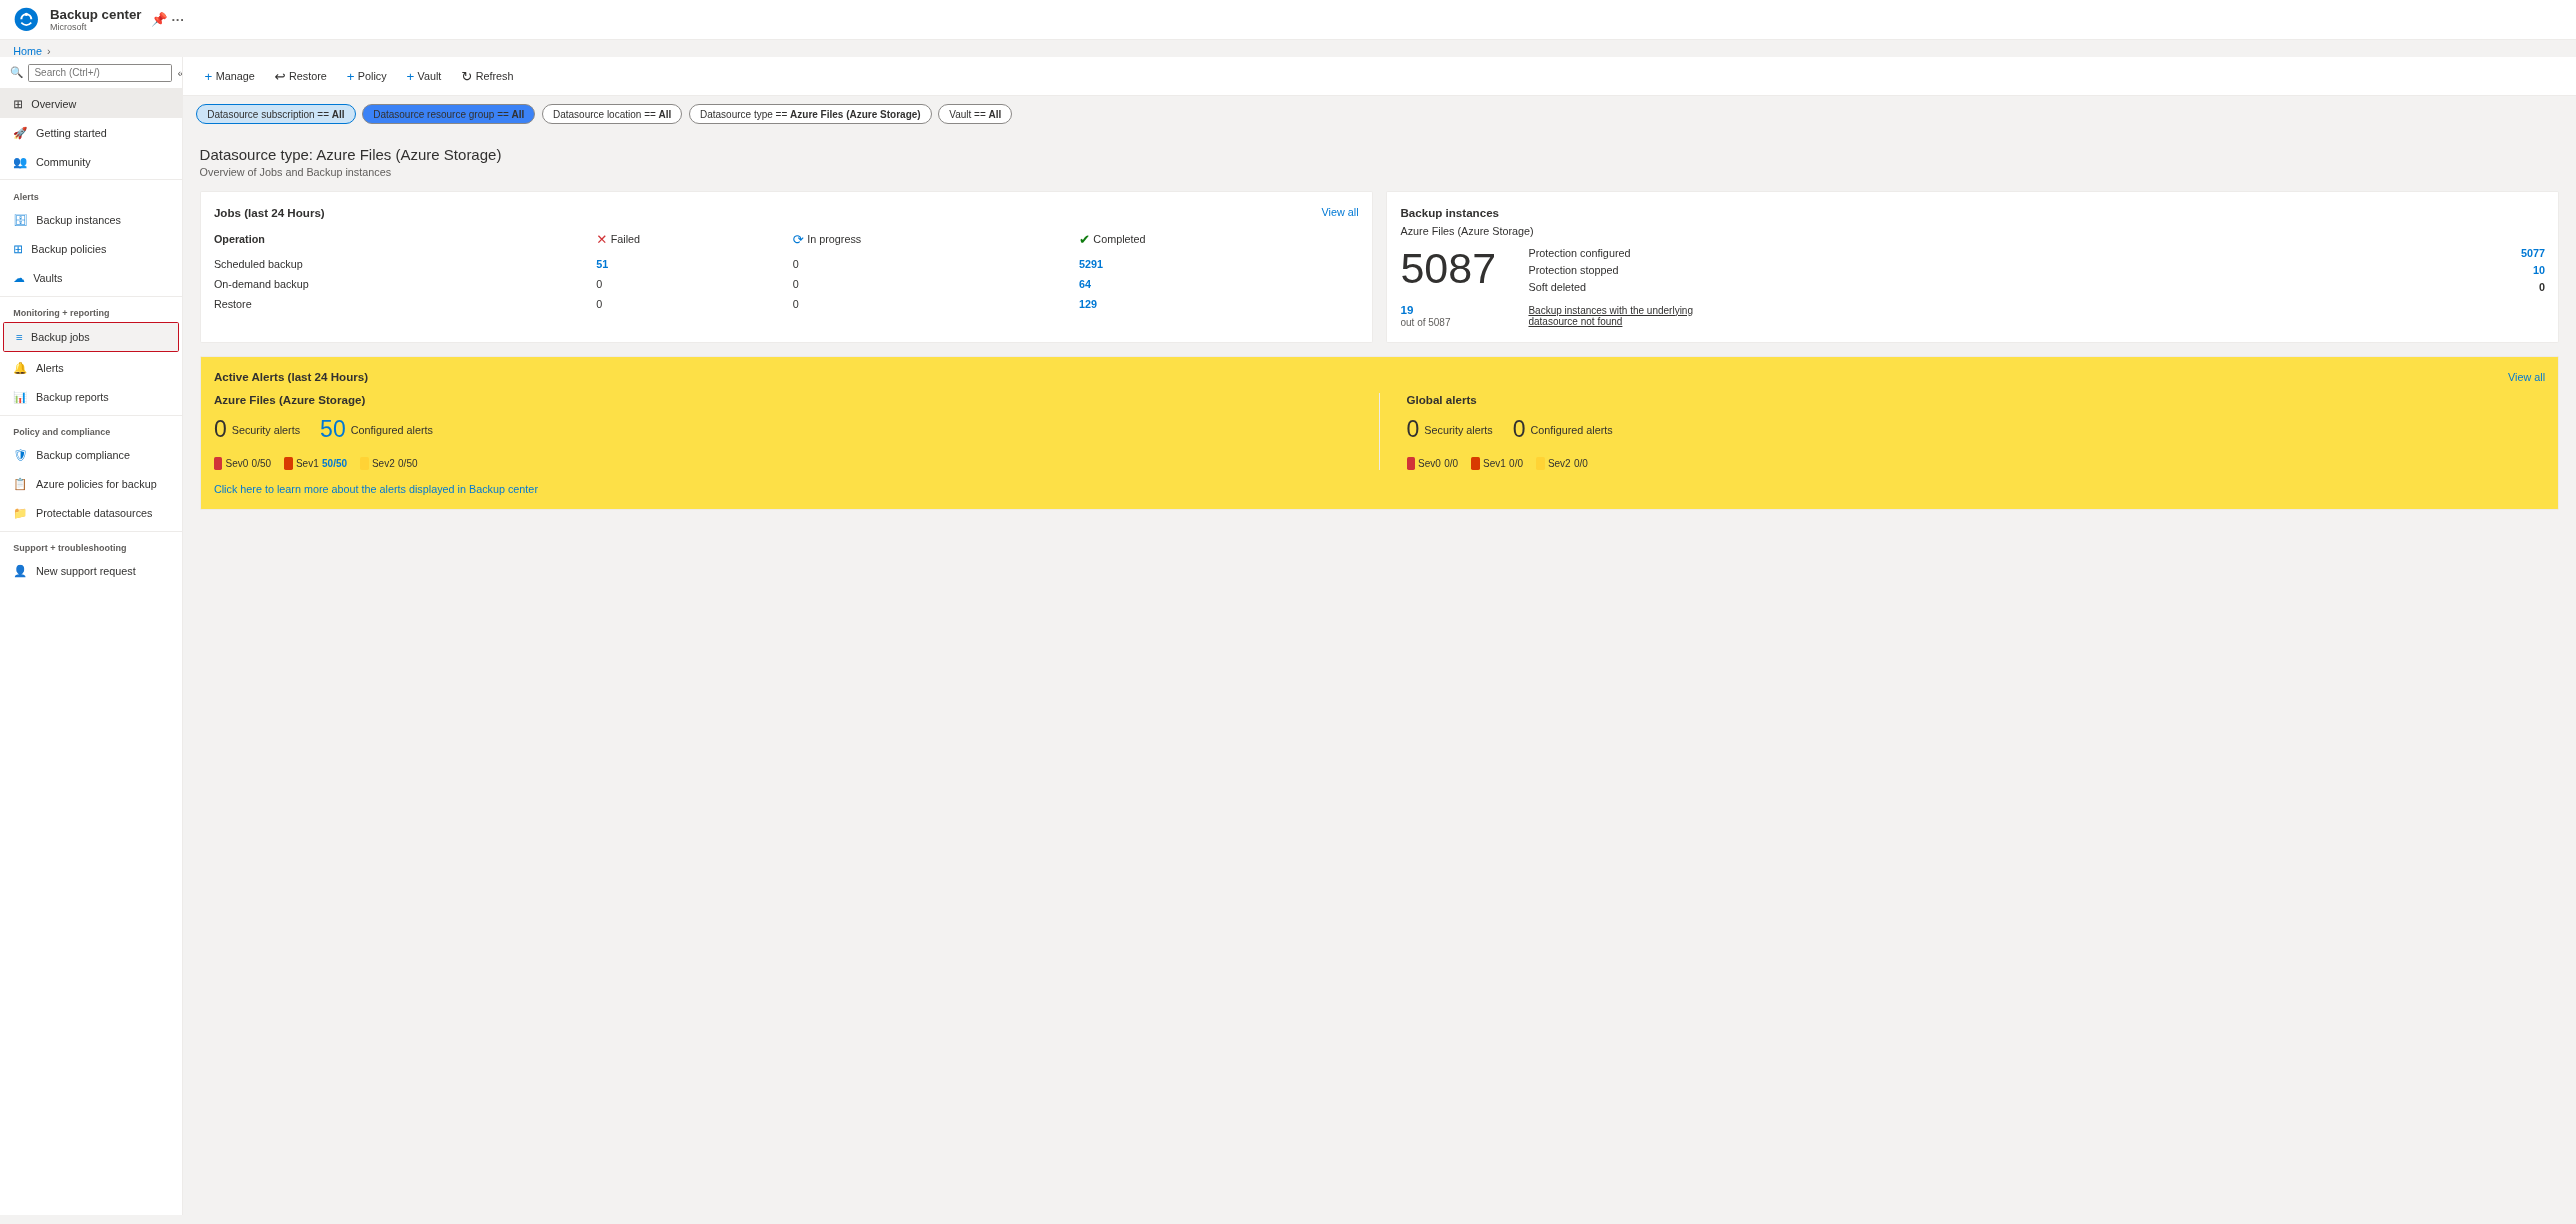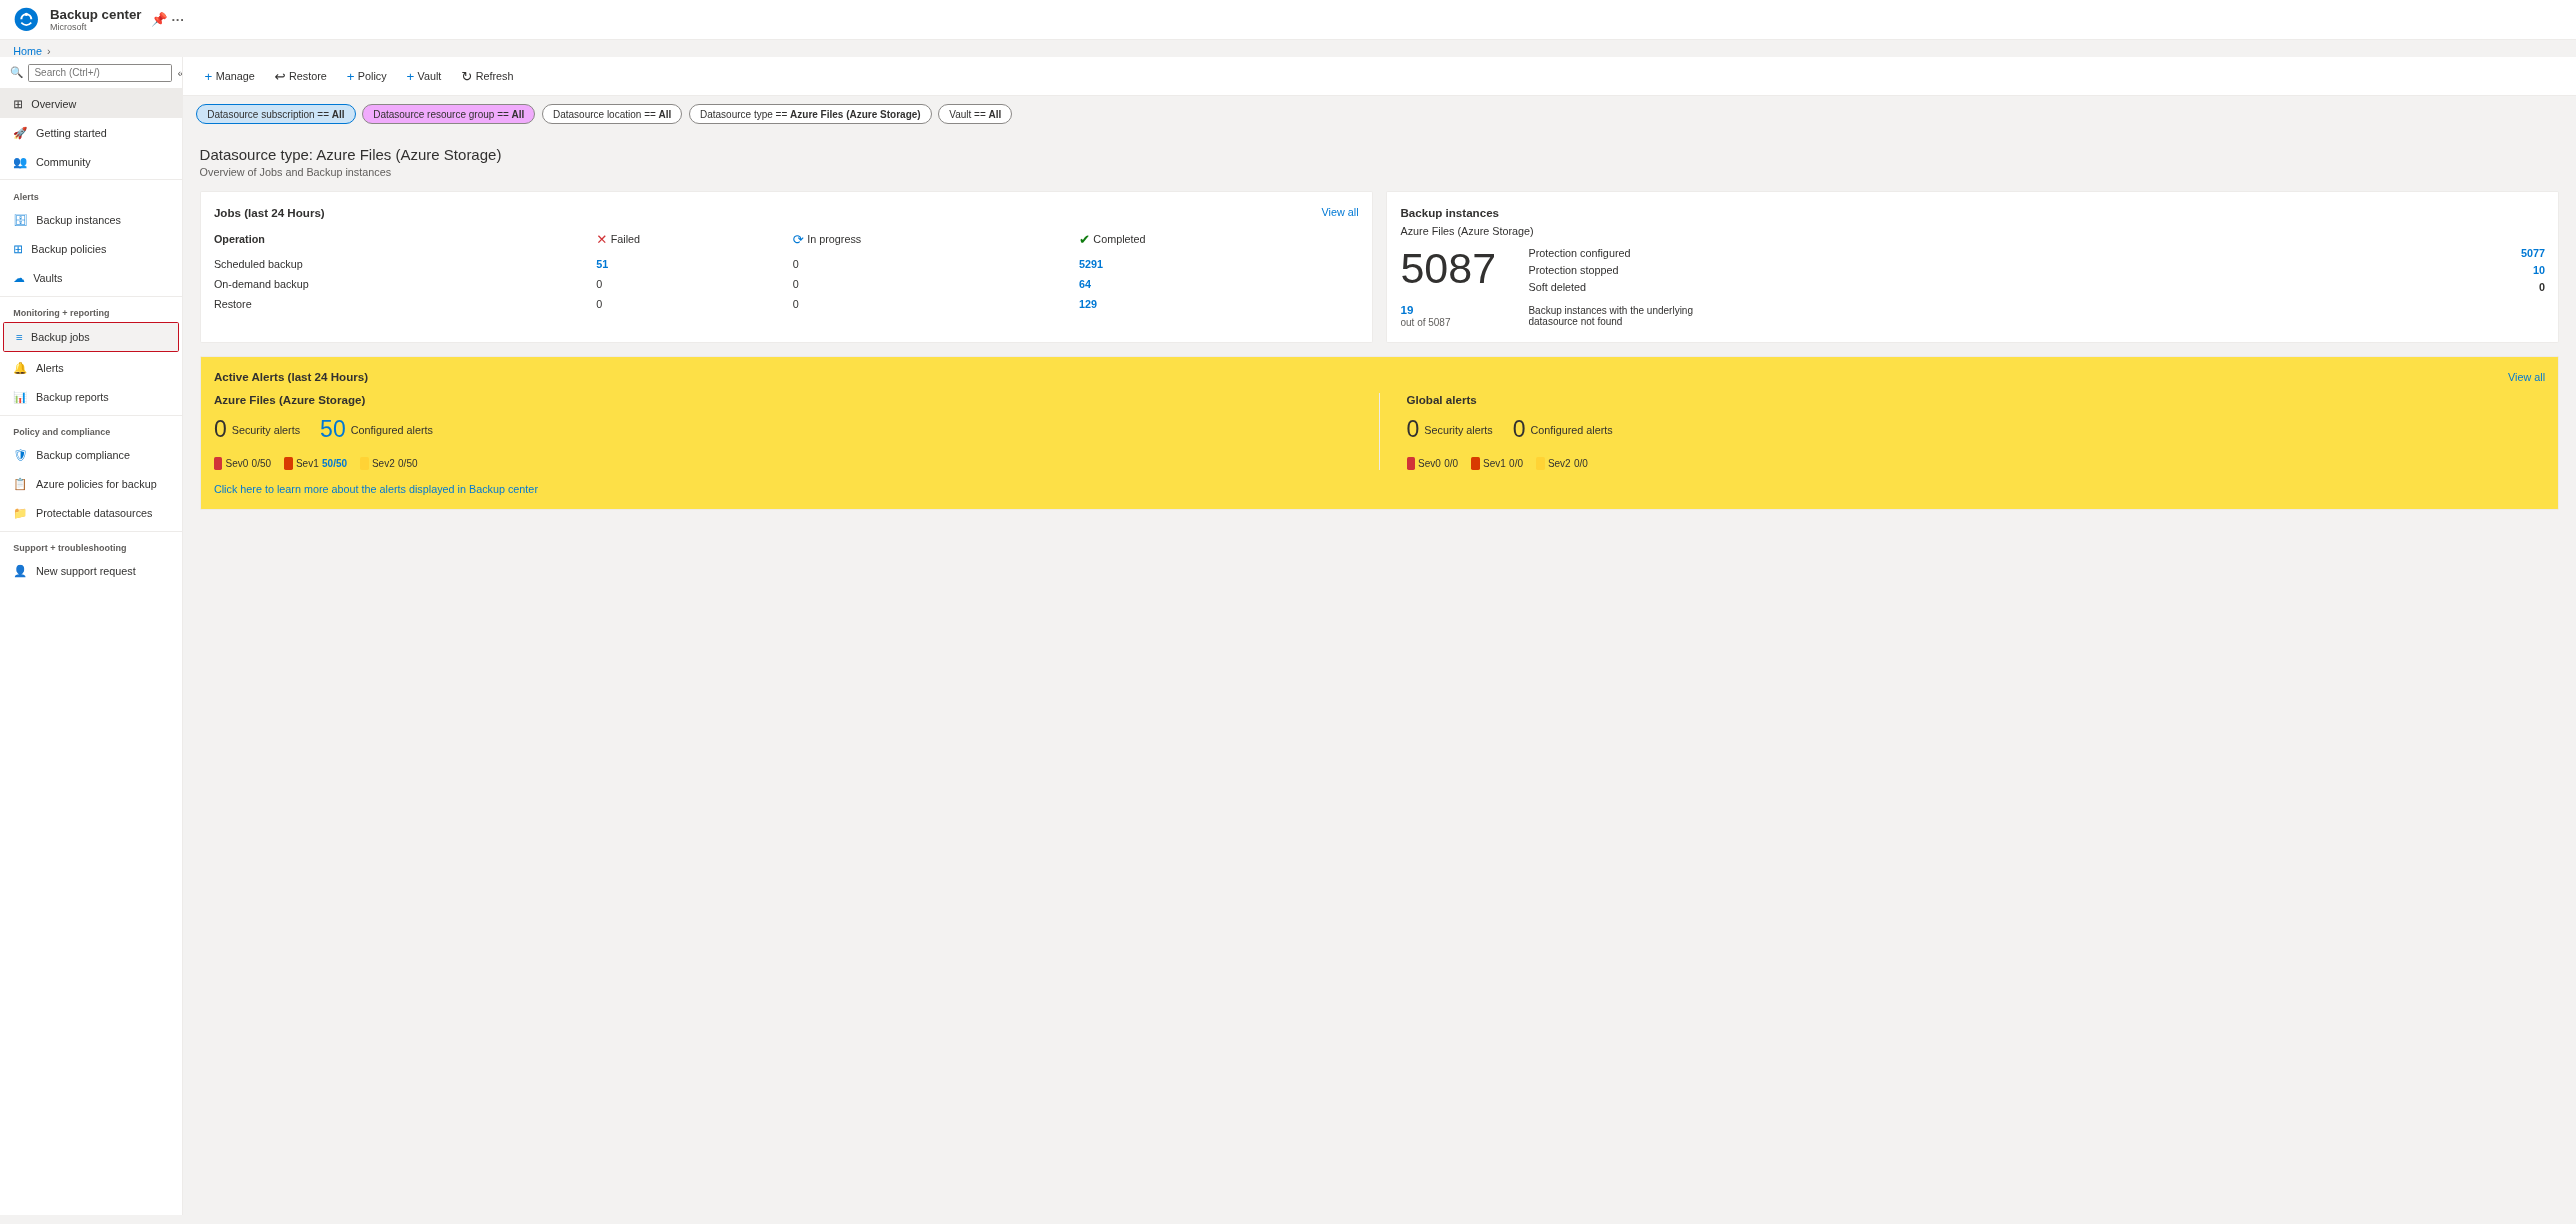--- a/index.html
+++ b/index.html
@@ -147,21 +147,21 @@
       <button style="display:flex;align-items:center;gap:3.3px;padding:5px 8.3px;border:none;background:none;color:#323130;font-size:10.8px;cursor:pointer;border-radius:1.7px;">
         <span style="color:#323130;font-size:13.3px;">↻</span>
         <span style="font-size:10.8px;">Refresh</span>
       </button>
     </div>
 
     <div style="display:flex;gap:6.6px;padding:8.3px 13.3px;background:#f3f2f1;flex-wrap:wrap;align-items:center;">
       <div style="display:flex;align-items:center;padding:3.3px 10px;background:#cce4f7;border:1.2px solid #0078d4;border-radius:16.6px;font-size:10px;color:#323130;cursor:pointer;">
         <span>Datasource subscription == <strong>All</strong></span>
       </div>
-      <div style="display:flex;align-items:center;padding:3.3px 10px;background:#f0abfc;border:0.8px solid #8a8886;border-radius:16.6px;font-size:10px;color:#323130;cursor:pointer;">
+      <div style="display:flex;align-items:center;padding:3.3px 10px;background:#3b82f6;border:0.8px solid #8a8886;border-radius:16.6px;font-size:10px;color:#323130;cursor:pointer;">
         <span>Datasource resource group == <strong>All</strong></span>
       </div>
       <div style="display:flex;align-items:center;padding:3.3px 10px;background:#fff;border:0.8px solid #8a8886;border-radius:16.6px;font-size:10px;color:#323130;cursor:pointer;">
         <span>Datasource location == <strong>All</strong></span>
       </div>
       <div style="display:flex;align-items:center;padding:3.3px 10px;background:#fff;border:0.8px solid #8a8886;border-radius:16.6px;font-size:10px;color:#323130;cursor:pointer;">
         <span>Datasource type == <strong>Azure Files (Azure Storage)</strong></span>
       </div>
       <div style="display:flex;align-items:center;padding:3.3px 10px;background:#fff;border:0.8px solid #8a8886;border-radius:16.6px;font-size:10px;color:#323130;cursor:pointer;">
         <span>Vault == <strong>All</strong></span>
@@ -246,21 +246,21 @@
                 <span style="color:#0078d4;font-weight:600;cursor:pointer;margin-left:13.3px;">5077</span>
               </div>
               <div style="display:flex;justify-content:space-between;font-size:10.8px;">
                 <span>Protection stopped</span>
                 <span style="color:#0078d4;font-weight:600;cursor:pointer;margin-left:13.3px;">10</span>
               </div>
               <div style="display:flex;justify-content:space-between;font-size:10.8px;">
                 <span>Soft deleted</span>
                 <span style="font-weight:600;margin-left:13.3px;">0</span>
               </div>
-              <div style="font-size:10px;color:#323130;margin-top:6.6px;max-width:183px;">Backup instances with the underlying datasource not found</div>
+              <div style="font-size:10px;color:#323130;margin-top:6.6px;max-width:183px;text-decoration:underline;">Backup instances with the underlying datasource not found</div>
             </div>
           </div>
         </div>
       </div>
 
       <div style="background:#fde047;border:0.8px solid #edebe9;border-radius:1.7px;padding:13.3px;">
         <div style="display:flex;align-items:center;justify-content:space-between;margin-bottom:10px;">
           <span style="font-size:11.6px;font-weight:600;color:#323130;">Active Alerts (last 24 Hours)</span>
           <a style="color:#0078d4;font-size:10.8px;cursor:pointer;text-decoration:none;">View all</a>
         </div>

